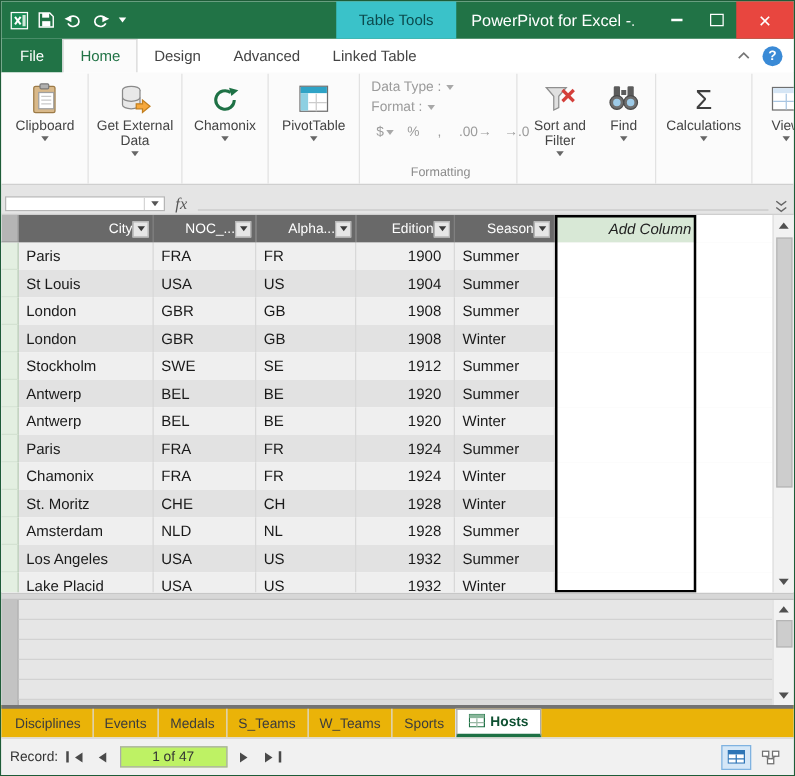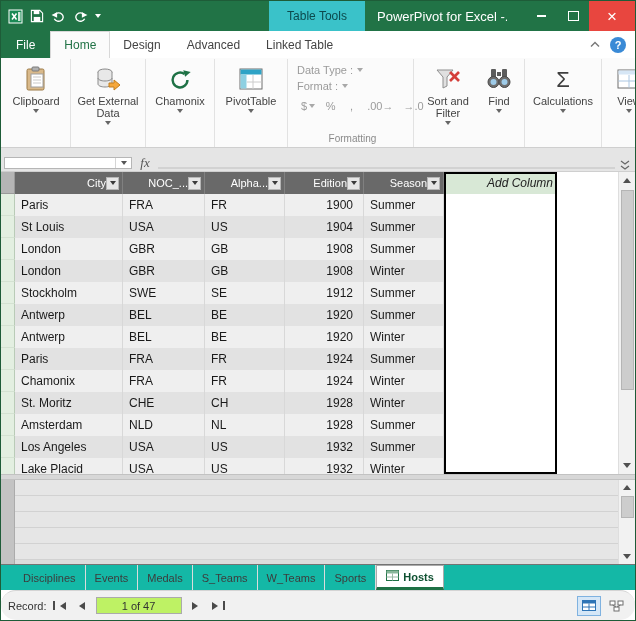--- a/index.html
+++ b/index.html
@@ -89,27 +89,27 @@
   .vscroll.calc .sarrow { height:14px; }
 
   
   .splitter { height:6px; flex:none; background:#d7d7d7; border-top:1px solid #c2c2c2; border-bottom:1px solid #c2c2c2; }
   .calcarea { height:84px; flex:none; position:relative; background:#dcdcdc; display:flex; padding-right:17px; overflow:hidden; }
   .calcstrip { width:14px; flex:none; background:#c3c3c3; border-right:1px solid #ababab; }
   .calcrows { flex:1; display:flex; flex-direction:column; }
   .crow { height:16px; flex:none; background:#e6e6e6; border-bottom:1px solid #d2d2d2; }
 
   
-  .sheettabs { height:26px; flex:none; background:#14b8a6; border-top:1px solid #737373; display:flex; align-items:stretch; font-size:11px; padding-left:13px; }
+  .sheettabs { height:26px; flex:none; background:#eab308; border-top:3px solid #737373; display:flex; align-items:stretch; font-size:11px; padding-left:2px; }
   .stab { display:flex; align-items:center; gap:4px; padding:0 9px; color:#3c3c3c; border-right:1px solid #dcdcdc; }
   .stab.active { background:#fff; border:1px solid #ababab; border-bottom:3px solid #1e7145; color:#0f5132; font-weight:bold; }
   .stabs-fill { flex:1; }
 
   
-  .statusbar { height:30px; flex:none; background:#f1f1f1; border-top:1px solid #d4d4d4; display:flex; align-items:center; padding:0 7px; gap:4px; font-size:11px; color:#333;border-radius:15px; }
+  .statusbar { height:30px; flex:none; background:#f1f1f1; border-top:1px solid #d4d4d4; display:flex; align-items:center; padding:0 7px; gap:4px; font-size:11px; color:#333; }
   .navbtn { width:17px; height:16px; display:flex; align-items:center; justify-content:center; gap:1px; }
   .tri-l { width:0; height:0; border:4px solid transparent; border-right:6px solid #4a4a4a; }
   .tri-r { width:0; height:0; border:4px solid transparent; border-left:6px solid #4a4a4a; }
   .navbar-mark { width:2px; height:9px; background:#4a4a4a; }
   .recbox { width:86px; height:17px; background:#bef264; border:1px solid #ababab; display:flex; align-items:center; justify-content:center; margin:0 3px; }
   .viewbtns { margin-left:auto; display:flex; gap:3px; }
   .vbtn { width:24px; height:20px; display:flex; align-items:center; justify-content:center; border:1px solid transparent; }
   .vbtn.active { background:#d5e7f7; border-color:#7fb2e0; }
 </style>
 </head>

